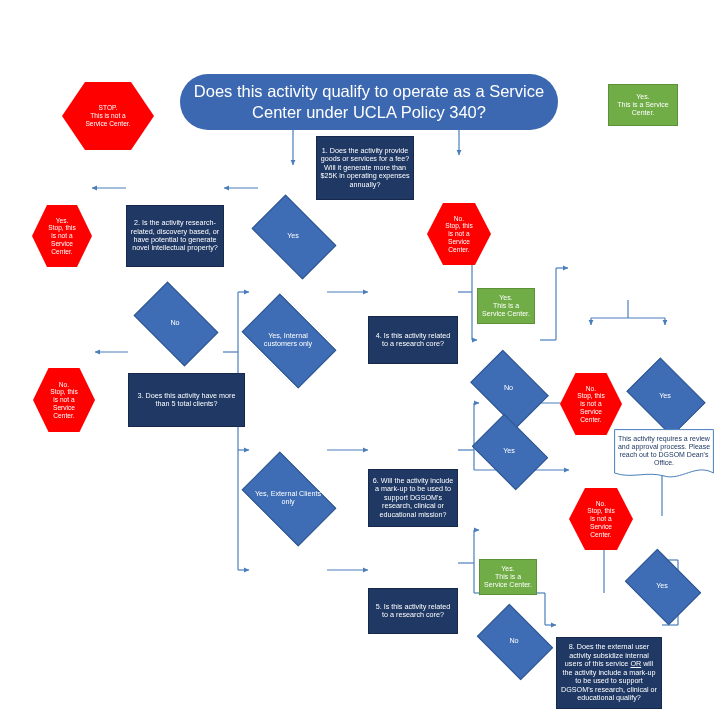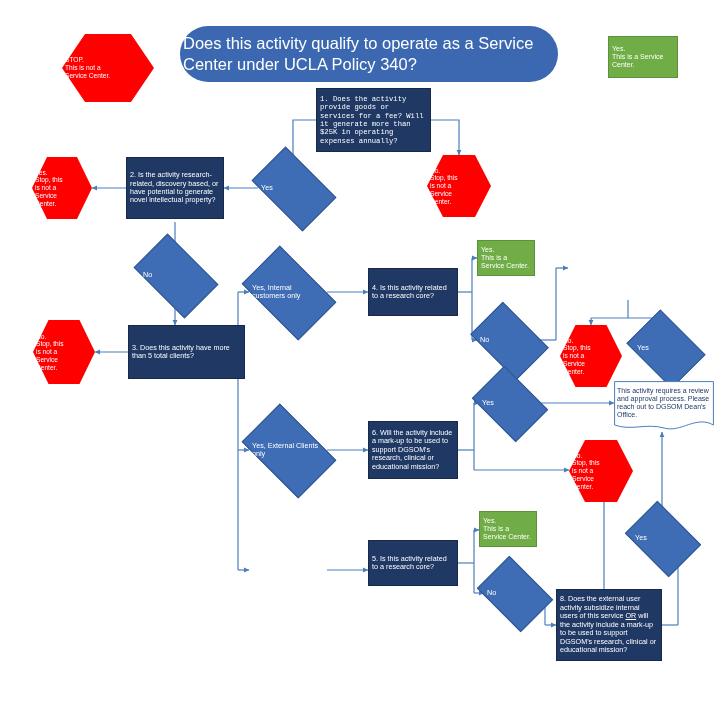--- a/index.html
+++ b/index.html
@@ -20,23 +20,25 @@
     left: 0; top: 0;
     width: 720px; height: 720px;
     pointer-events: none;
   }
   .node {
     position: absolute;
     box-sizing: border-box;
     display: flex;
     align-items: center;
     justify-content: center;
+    text-align: center;
     color: #ffffff;
     line-height: 1.18;
     z-index: 2;
+    margin-top: 48px;
   }
   .node .txt {
     display: block;
     width: 100%;
     padding: 0 3px;
     white-space: pre-line;
   }
   
   .pill {
     background: #3B68B0;
@@ -202,21 +204,21 @@
     <span class="txt">STOP.
 This is not a
 Service Center.</span>
   </div>
 
   <div class="node green" style="left:608px; top:36px; width:70px; height:42px;">
     <span class="txt">Yes.
 This is a Service Center.</span>
   </div>
 
-  <div class="node process" style="left:316px; top:88px; width:115px; height:64px;font-family:Liberation Mono, monospace;">
+  <div class="node process" style="left:316px; top:88px; width:98px; height:64px;">
     <span class="txt">1. Does the activity provide goods or services for a fee? Will it generate more than $25K in operating expenses annually?</span>
   </div>
 
   <div class="node diamond" style="left:258px; top:165px; width:70px; height:46px;">
     <span class="dshape"></span>
     <span class="txt">Yes</span>
   </div>
 
   <div class="node hexagon" style="left:427px; top:155px; width:64px; height:62px;">
     <span class="hshape"></span>
@@ -333,21 +335,21 @@
 This is a
 Service Center.</span>
   </div>
 
   <div class="node diamond" style="left:484px; top:571px; width:60px; height:44px;">
     <span class="dshape"></span>
     <span class="txt">No</span>
   </div>
 
   <div class="node process" style="left:556px; top:589px; width:106px; height:72px;">
-    <span class="txt"><span>8. Does the external user activity subsidize internal users of this service </span><span class="u">OR</span><span> will the activity include a mark-up to be used to support DGSOM's research, clinical or educational mission?</span></span>
+    <span class="txt"><span>8. Does the external user activity subsidize internal users of this service </span><span class="u">OR</span><span> will the activity include a mark-up to be used to support DGSOM's research, clinical or educational qualify?</span></span>
   </div>
 
   <div class="node diamond" style="left:632px; top:516px; width:60px; height:44px;">
     <span class="dshape"></span>
     <span class="txt">Yes</span>
   </div>
 
 </div>
 
 </body></html>

